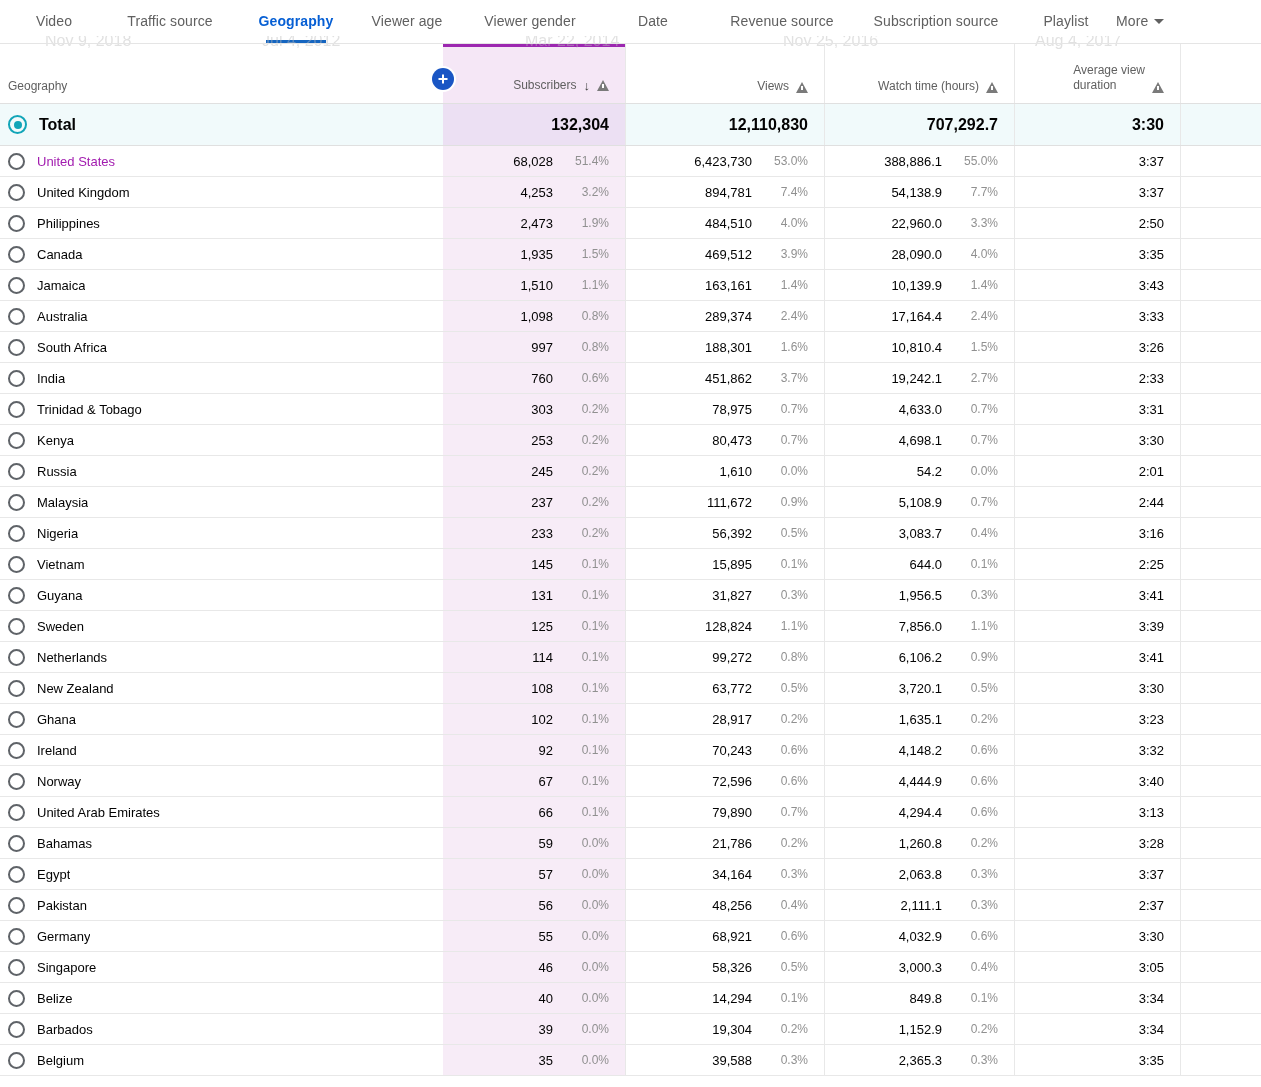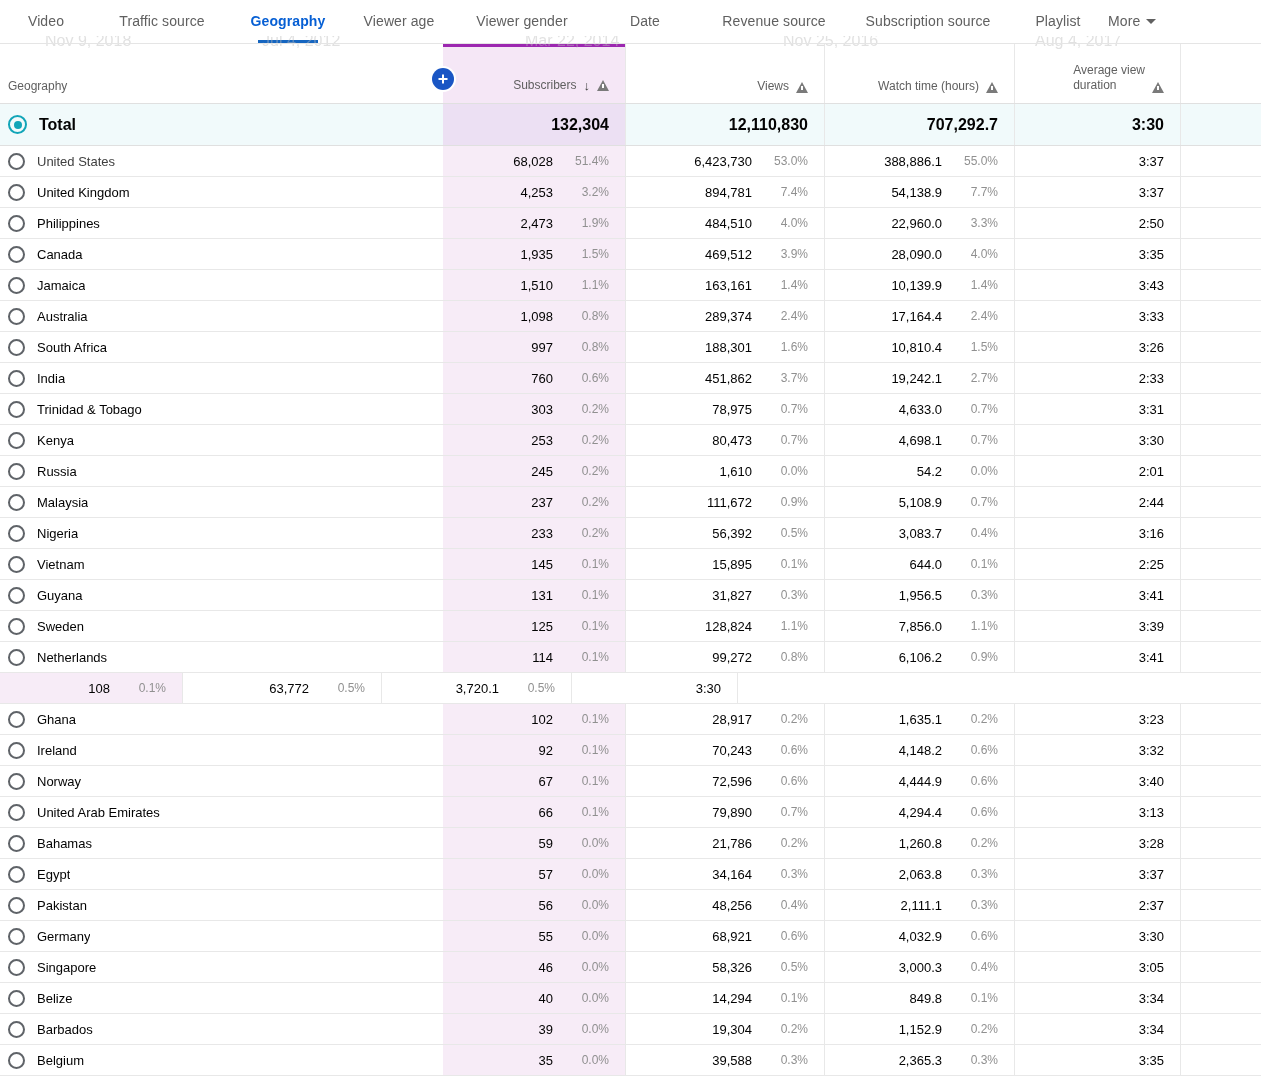--- a/index.html
+++ b/index.html
@@ -20,21 +20,21 @@
   .tabbar-wrap {
     position: relative;
     height: 44px;
     background: #ffffff;
     z-index: 5;
   }
   .tabbar {
     display: flex;
     align-items: flex-start;
     height: 44px;
-    padding-left: 0px;
+    padding-left: 8px;
     box-sizing: border-box;
   }
   .tab {
     position: relative;
     font-size: 14px;
     color: #606060;
     letter-spacing: .1px;
     padding: 13px 0 0 0;
     margin: 0 0 0 0;
     white-space: nowrap;
@@ -252,21 +252,21 @@
   .radio.sel::after {
     content: "";
     position: absolute;
     left: 50%; top: 50%;
     transform: translate(-50%,-50%);
     width: 8px; height: 8px;
     border-radius: 50%;
     background: #12a5b8;
   }
   .geo-label { white-space: nowrap; overflow: hidden; text-overflow: ellipsis; }
-  .geo-label.link { color: #404040; }
+  .geo-label.link { color: #a21caf; }
 
   .total .radio { width: 19px; height: 19px; flex: 0 0 19px; }
 </style>
 </head>
 <body>
 
 <div class="tabbar-wrap">
   <div class="tabbar" id="tabbar">
       <div class="tab" style="width: 92px;"><span>Video</span></div>
       <div class="tab" style="width: 140px;"><span>Traffic source</span></div>
@@ -1088,20 +1088,26 @@
             <div class="numwrap">
               <span class="num">3:41</span>
             </div>
           </div>
         </div>
         <div class="c-tail">
           <div class="cell"></div>
         </div>
       </div>
       <div class="row drow">
+        <div class="c-geo">
+          <div class="cell">
+            <span class="radio"></span>
+            <span class="geo-label">New Zealand</span>
+          </div>
+        </div>
         <div class="c-subs">
           <div class="cell">
             <div class="numwrap">
               <span class="num">108</span>
               <span class="pct">0.1%</span>
             </div>
           </div>
         </div>
         <div class="c-views">
           <div class="cell">

